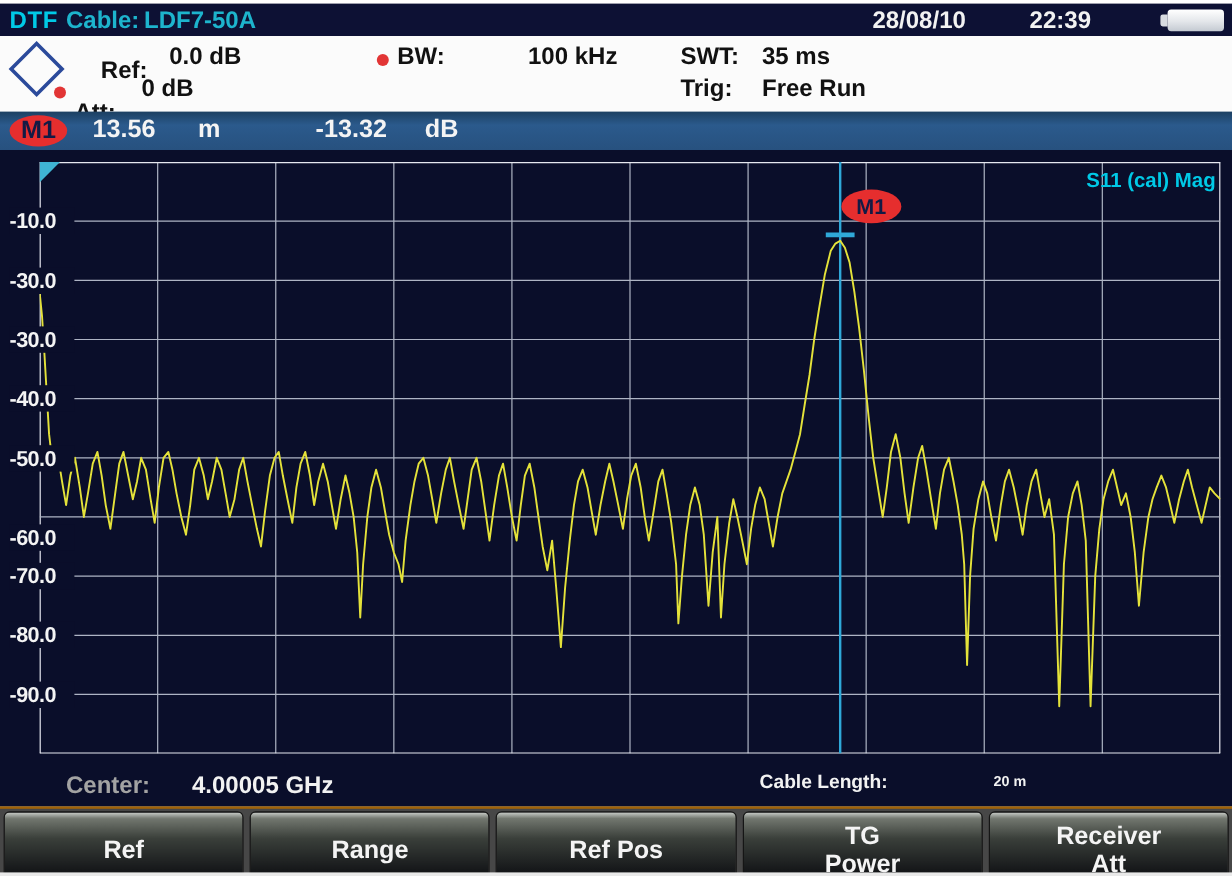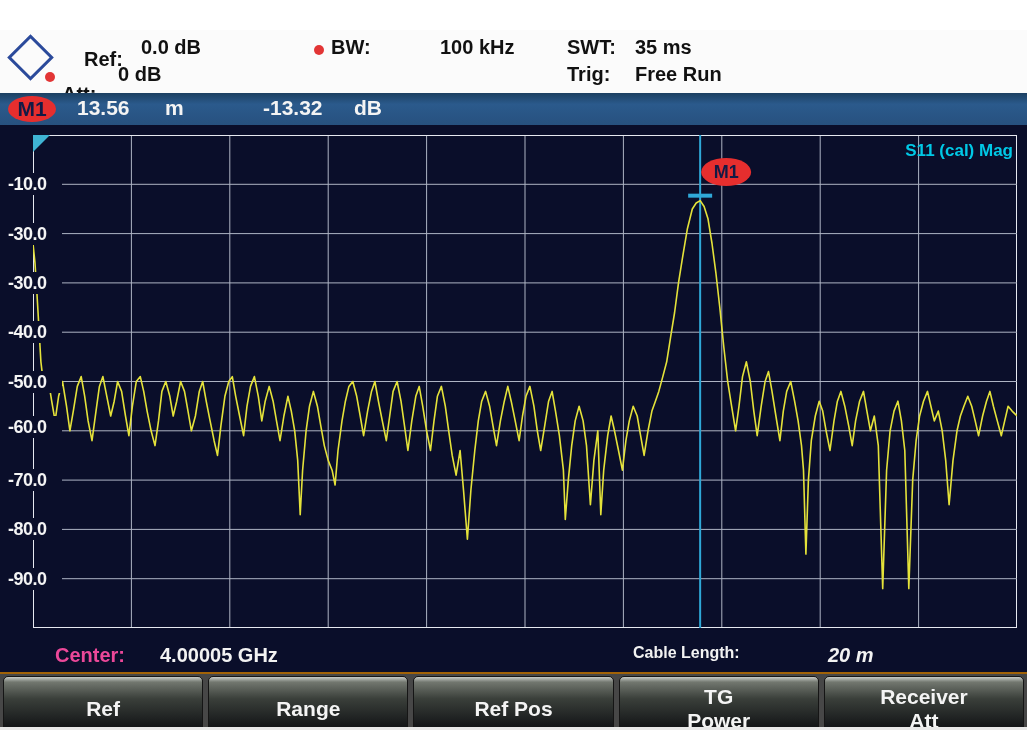--- a/index.html
+++ b/index.html
@@ -46,39 +46,48 @@
   .mk-dist{left:77px; top:3px;}
   .mk-dist-unit{left:165px; top:3px;}
   .mk-level{left:263px; top:3px;}
   .mk-level-unit{left:354px; top:3px;}
   
   .chartzone{position:absolute; left:0; top:125px; width:1027px; height:547px; background:#0a0e2a;}
   .plot-svg{position:absolute; left:33px; top:10px; width:984px; height:493px; display:block;}
   .s11-label{position:absolute; right:14px; top:16px; font-size:17px; color:#00c9e6; z-index:6;}
   .ylabel{position:absolute; left:8px; width:54px; height:22px; font-size:18px; line-height:22px;
     color:#f4f4f4; background:#0a0e2a; z-index:5; letter-spacing:-0.5px;}
-  .footer-center-label{position:absolute; left:55px; top:519px; font-size:20px; color:#ec4899;text-align:right;}
+  .footer-center-label{position:absolute; left:55px; top:519px; font-size:20px; color:#a3a3a3;text-align:right;}
   .footer-center-value{position:absolute; left:160px; top:519px; font-size:20px; color:#f2f2f2;}
   .footer-cl-label{position:absolute; left:633px; top:519px; font-size:16px; color:#f2f2f2;}
-  .footer-cl-value{position:absolute; left:828px; top:519px; font-size:20px; color:#f2f2f2;font-style:italic;}
+  .footer-cl-value{position:absolute; left:828px; top:519px; font-size:12px; color:#f2f2f2;}
   
   .softkeys{position:absolute; left:0; top:672px; width:1027px; height:73px; background:#474747;
     border-top:2px solid #a16207; box-sizing:border-box; display:flex; gap:5px; padding:2px 3px 3px 3px;}
   .softkey{flex:1 1 0; border-radius:5px; border:1px solid #151515;
     background:linear-gradient(180deg,#c8ccc8 0%,#72776f 8%,#3a3f3a 34%,#16181a 75%,#0b0d0f 100%);
     color:#f4f4f4; font-size:21px; line-height:1.15; font-weight:bold;
     display:flex; align-items:center; justify-content:center; text-align:center; white-space:pre-line;
     font-family:"Liberation Sans", sans-serif;}
   .bottomstrip{position:absolute; left:0; top:727px; width:1027px; height:3px; background:#e9e9e9;}
 </style>
 </head>
 <body>
 
 <div class="screen">
 
+  <div class="titlebar">
+    <span class="mode">DTF</span>
+    <span class="cable-label">Cable:</span>
+    <span class="cable-value">LDF7-50A</span>
+    <span class="date">28/08/10</span>
+    <span class="time">22:39</span>
+    <span class="battery-nub"></span>
+    <span class="battery"></span>
+  </div>
 
   <div class="header">
     <span class="logo-diamond" style="position:absolute;"></span>
     <span class="logo-rs">R∕S</span>
     <span class="hdr-ref-label">Ref:</span>
     <span class="hdr-ref-value">0.0 dB</span>
     <span class="dot dot-att"></span>
     <span class="hdr-att-label">Att:</span>
     <span class="hdr-att-value">0 dB</span>
     <span class="dot dot-bw"></span>
@@ -129,21 +138,21 @@
         <ellipse cx="693.152" cy="37" rx="25" ry="14" fill="#e62e2e"></ellipse>
         <text x="693.152" y="43" text-anchor="middle" font-size="18" font-family="Liberation Sans, sans-serif" font-weight="bold" fill="#131a45">M1</text>
       </svg>
     <span class="s11-label">S11 (cal) Mag</span>
     <div id="ylabels">
         <div class="ylabel" style="top: 48.3px;">-10.0</div>
         <div class="ylabel" style="top: 97.6px;">-30.0</div>
         <div class="ylabel" style="top: 146.9px;">-30.0</div>
         <div class="ylabel" style="top: 196.2px;">-40.0</div>
         <div class="ylabel" style="top: 245.5px;">-50.0</div>
-        <div class="ylabel" style="top: 291px;">-60.0</div>
+        <div class="ylabel" style="top: 312px;">-60.0</div>
         <div class="ylabel" style="top: 344.1px;">-70.0</div>
         <div class="ylabel" style="top: 393.4px;">-80.0</div>
         <div class="ylabel" style="top: 442.7px;">-90.0</div>
       </div>
     <span class="footer-center-label">Center:</span>
     <span class="footer-center-value">4.00005 GHz</span>
     <span class="footer-cl-label">Cable Length:</span>
     <span class="footer-cl-value">20 m</span>
   </div>
 

